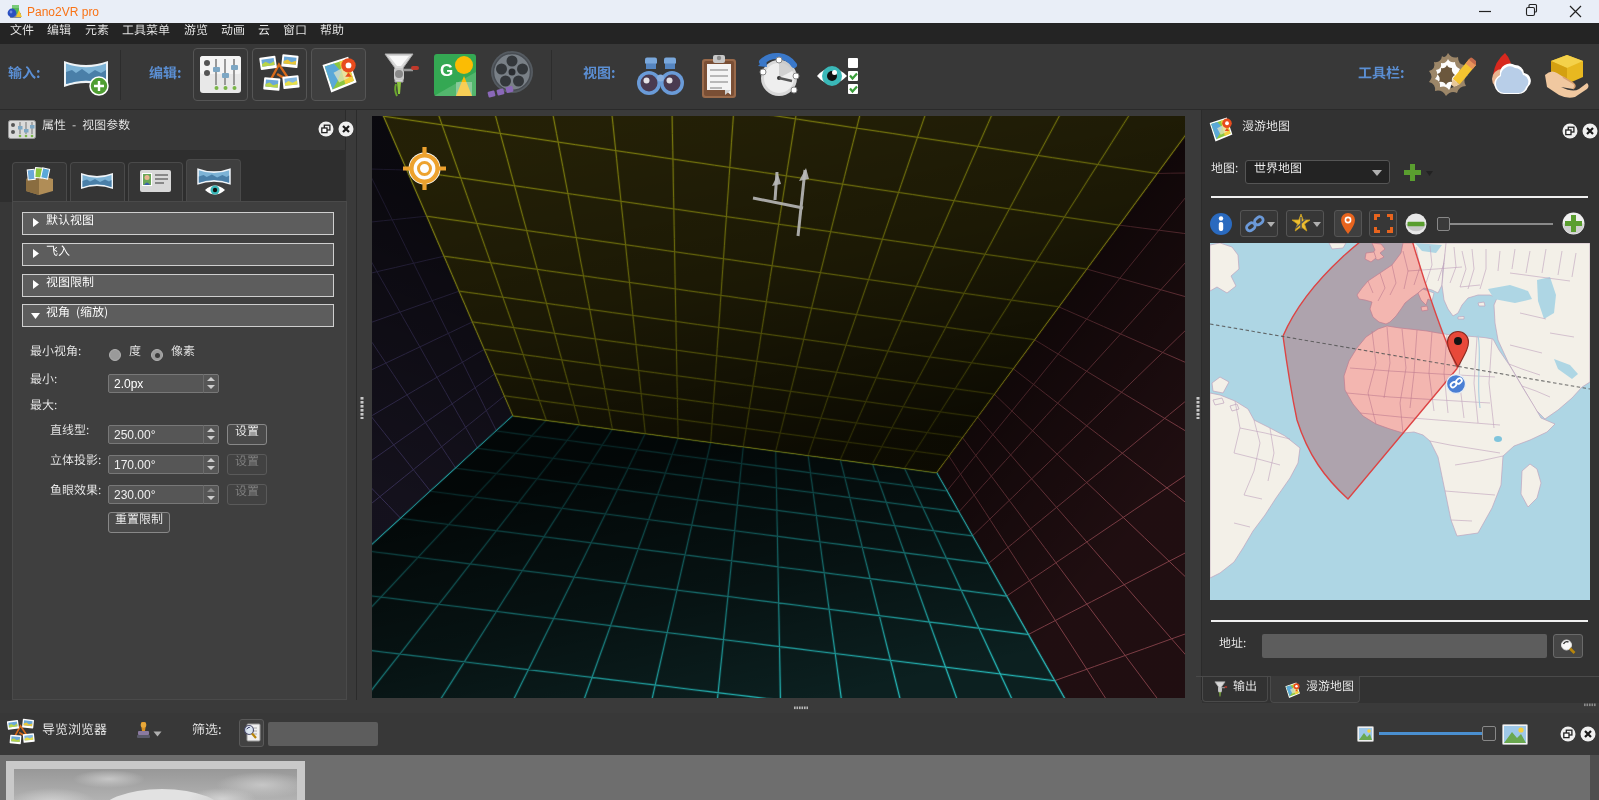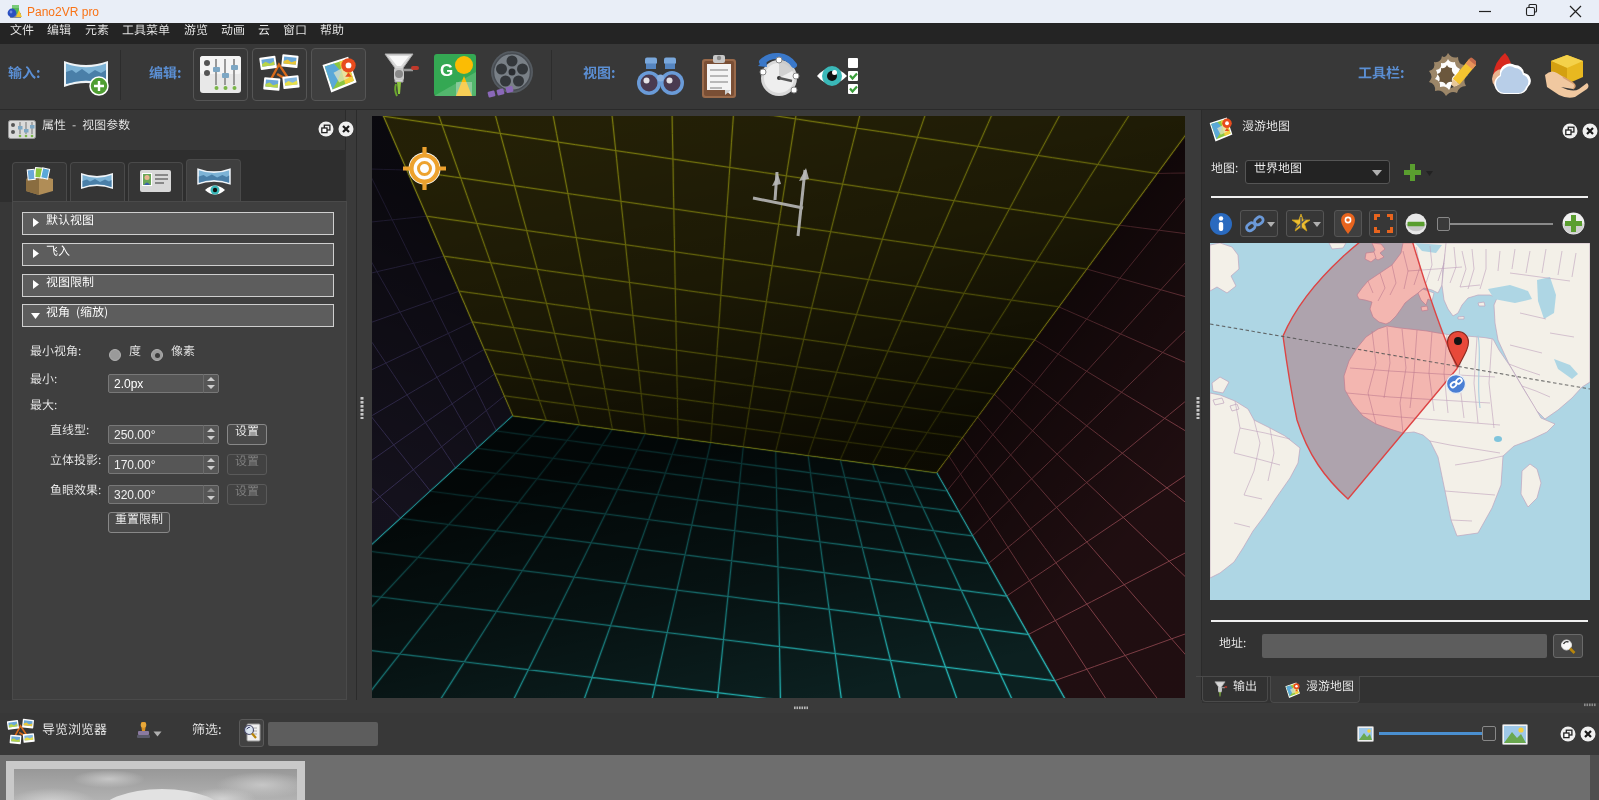--- a/index.html
+++ b/index.html
@@ -532,21 +532,21 @@
       <g transform="translate(0,0) scale(0.012000,-0.012000)" fill="#e8e8e8">
         <path transform="translate(0,0)" d="M61 36V-35H940V36ZM239 325H465V195H239ZM538 325H774V195H538ZM239 515H465V386H239ZM538 515H774V386H538ZM342 844C289 747 189 626 54 538C70 525 93 497 104 479C126 494 146 510 166 526V130H849V580H602C642 626 680 681 705 729L655 761L643 758H380C397 781 411 804 425 827ZM228 580C266 616 300 653 330 691H597C573 653 542 612 511 580Z"></path>
         <path transform="translate(1000,0)" d="M821 546V422H510V546ZM821 609H510V730H821ZM433 -80C452 -67 484 -56 690 0C688 16 686 47 687 68L510 25V356H616C665 158 758 3 912 -73C923 -52 946 -23 964 -8C885 25 821 81 773 152C829 185 898 229 949 271L900 324C860 287 795 240 740 206C716 252 697 302 682 356H894V796H436V53C436 11 415 -9 399 -18C411 -33 428 -63 433 -80ZM287 505V363H140V505ZM287 571H140V710H287ZM287 298V152H140V298ZM74 777V-3H140V85H350V777Z"></path>
         <path transform="translate(2000,0)" d="M169 600C137 523 87 441 35 384C50 374 77 350 88 339C140 399 197 494 234 581ZM334 573C379 519 426 445 445 396L505 431C485 479 436 551 390 603ZM201 816C230 779 259 729 273 694H58V626H513V694H286L341 719C327 753 295 804 263 841ZM138 360C178 321 220 276 259 230C203 133 129 55 38 -1C54 -13 81 -41 91 -55C176 3 248 79 306 173C349 118 386 65 408 23L468 70C441 118 395 179 344 240C372 296 396 358 415 424L344 437C331 387 314 341 294 297C261 333 226 369 194 400ZM657 588H824C804 454 774 340 726 246C685 328 654 420 633 518ZM645 841C616 663 566 492 484 383C500 370 525 341 535 326C555 354 573 385 590 419C615 330 646 248 684 176C625 89 546 22 440 -27C456 -40 482 -69 492 -83C588 -33 664 30 723 109C775 30 838 -35 914 -79C926 -60 950 -33 967 -19C886 23 820 90 766 174C831 284 871 420 897 588H954V658H677C692 713 704 771 715 830Z"></path>
         <path transform="translate(3000,0)" d="M159 792V394H461V309H62V240H400C310 144 167 58 36 15C53 -1 76 -28 88 -47C220 3 364 98 461 208V-80H540V213C639 106 785 9 914 -42C925 -23 949 5 965 21C839 63 694 148 601 240H939V309H540V394H848V792ZM236 563H461V459H236ZM540 563H767V459H540ZM236 727H461V625H236ZM540 727H767V625H540Z"></path>
         <path transform="translate(4000,0)" d="M139 390C175 390 205 418 205 460C205 501 175 530 139 530C102 530 73 501 73 460C73 418 102 390 139 390ZM139 -13C175 -13 205 15 205 56C205 98 175 126 139 126C102 126 73 98 73 56C73 15 102 -13 139 -13Z"></path>
       </g>
     </g>
   </svg>
 <div class="abs" style="left:108px;top:485px;width:111px;height:19px;background:#565656;border:1px solid #787878;border-radius:2px"></div>
-<div style="position:absolute;left:114px;top:494.5px;transform:translateY(-50%);font:400 12px 'Liberation Sans',sans-serif;color:#f0f0f0;letter-spacing:0px;white-space:nowrap">320.00°</div>
+<div style="position:absolute;left:114px;top:494.5px;transform:translateY(-50%);font:400 12px 'Liberation Sans',sans-serif;color:#f0f0f0;letter-spacing:0px;white-space:nowrap">230.00°</div>
 <div class="abs" style="left:203px;top:485px;width:1px;height:19px;background:#6a6a6a"></div>
 <svg class="abs" style="left:205px;top:487px" width="12" height="7">
     <path d="M2 5 L6 1 L10 5 Z" fill="#8a8a8a"></path>
   </svg>
 <svg class="abs" style="left:205px;top:495px" width="12" height="7">
     <path d="M2 1 L6 5 L10 1 Z" fill="#cccccc"></path>
   </svg>
 <div class="abs" style="left:227px;top:424px;width:40px;height:21px;background:#4a4a4a;border:1px solid #888;border-radius:3px"></div>
 <svg style="position:absolute;left:235.0px;top:424.9px;overflow:visible" width="26" height="19">
     <g transform="translate(0,10.2)">

